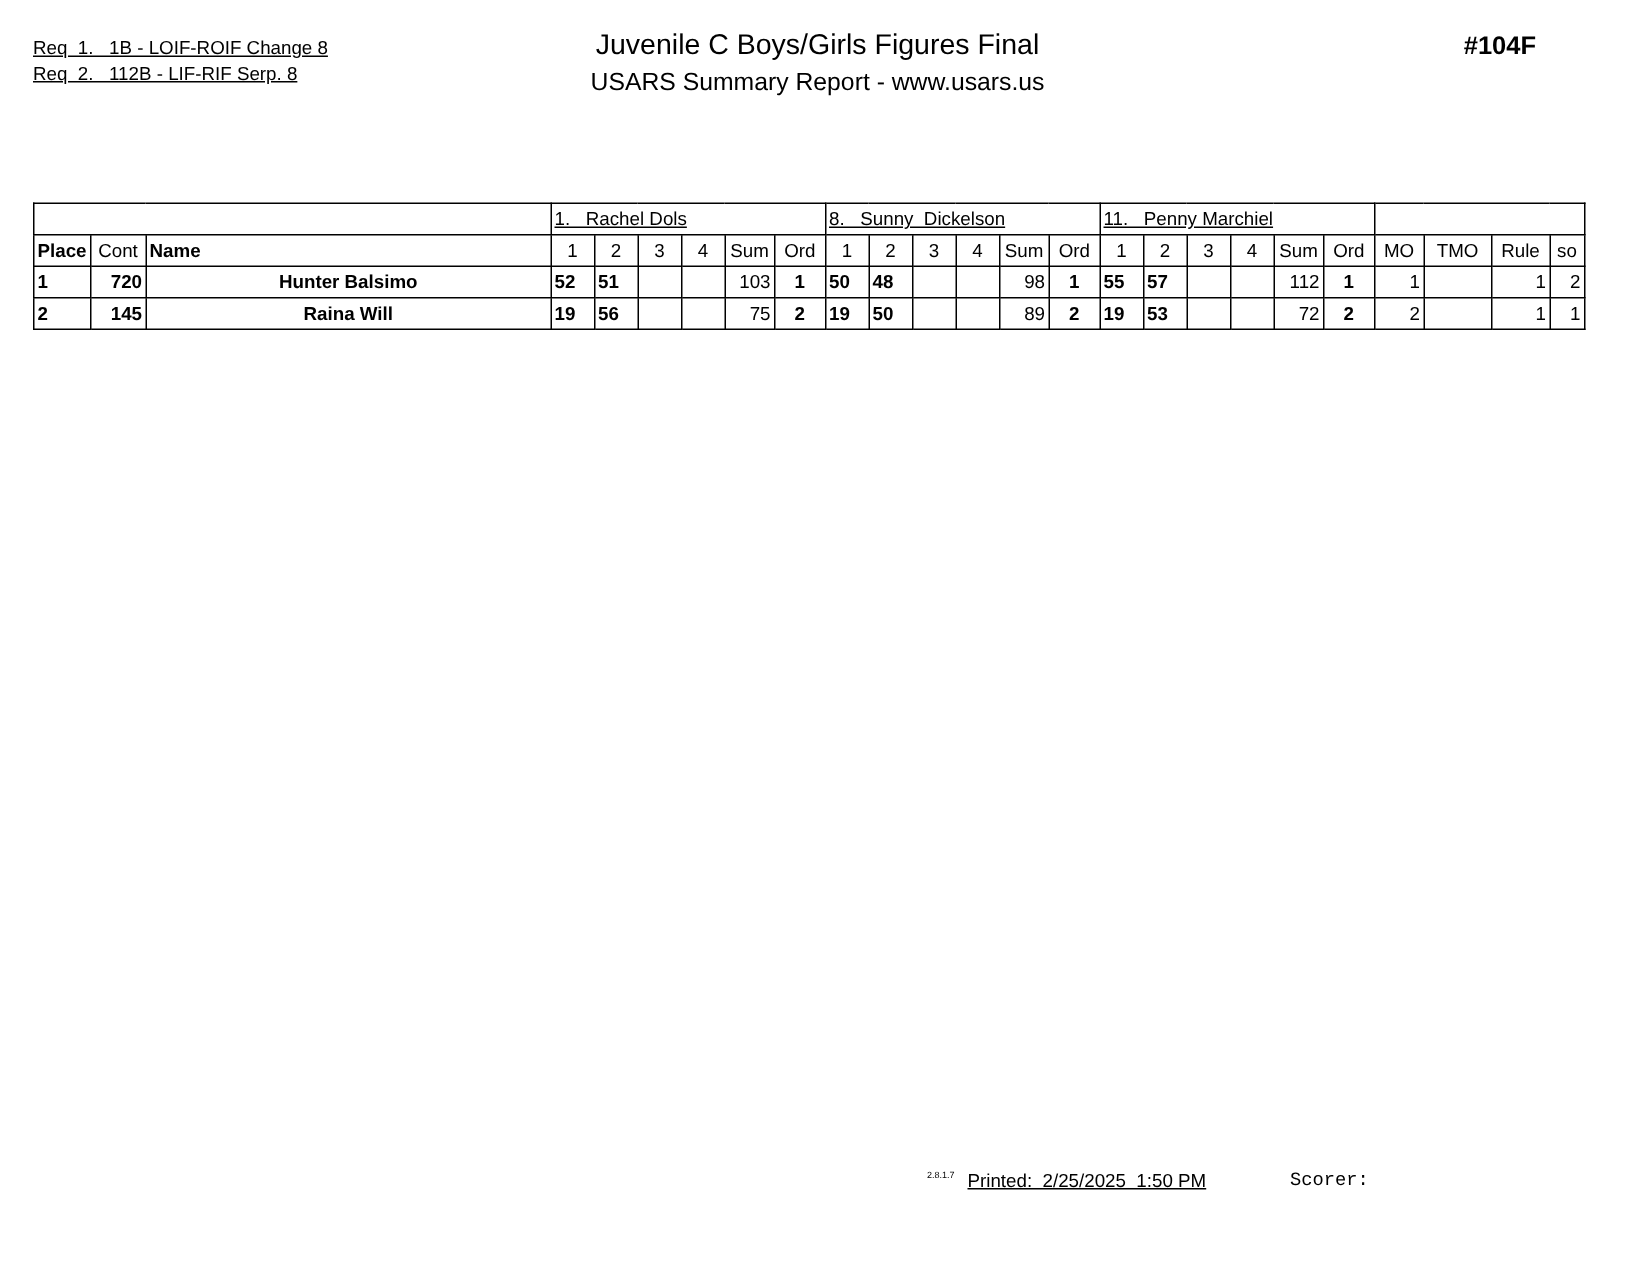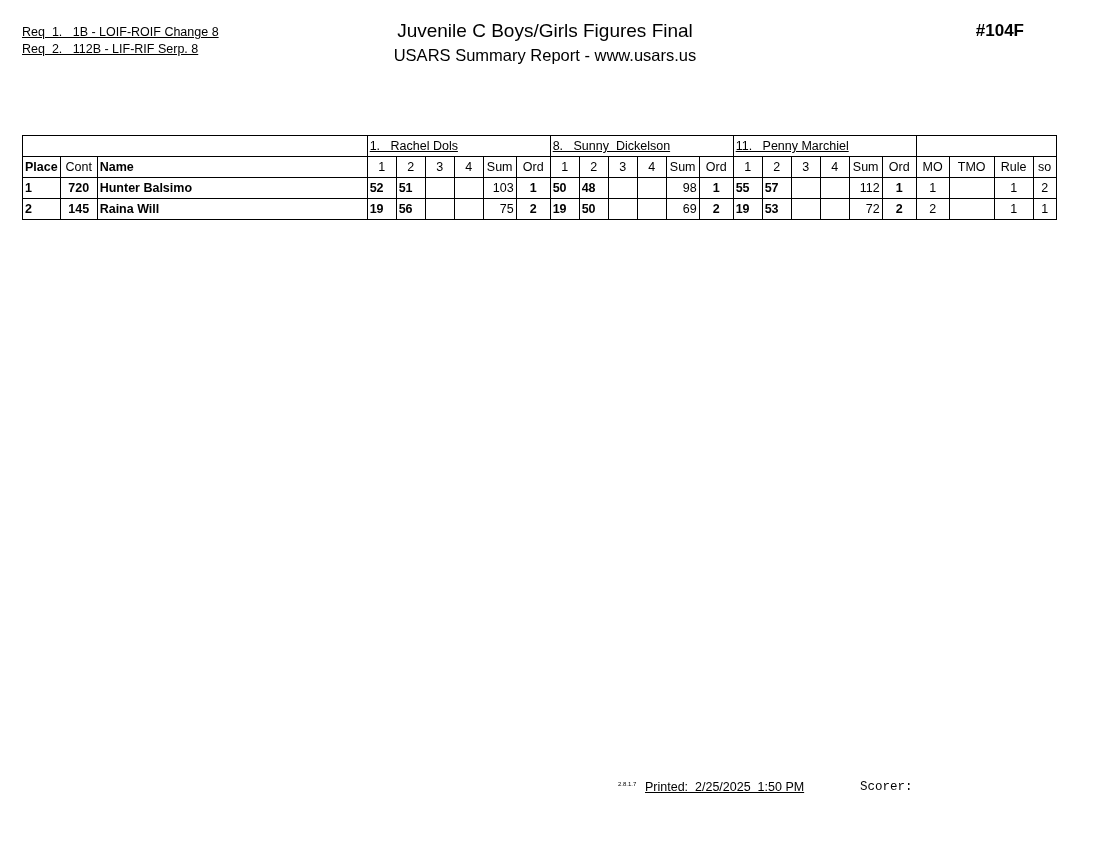--- a/index.html
+++ b/index.html
@@ -29,24 +29,24 @@
   }
   #results-table td {
     border:1px solid #000; font-size:12.5px; height:20px;
     padding:0 2px; overflow:hidden; vertical-align:middle;
   }
   tr.jrow td { border:none; height:22px; }
   tr.jrow td.jbox { border:1px solid #000; text-align:left; padding-left:4px; }
   tr.hrow td { border-bottom:2px solid #000; text-align:center; }
   tr.hrow td.al { text-align:left; }
   td.al { text-align:left; padding-left:4px;font-weight:bold; }
-  td.ac { text-align:center; }
+  td.ac { text-align:right; }
   td.ar { text-align:right; padding-right:3px; }
   td.b  { font-weight:bold; }
-  td.nm { font-size:13px; padding-left:6px; }
+  td.nm { font-size:13px; padding-left:6px;text-align:center; }
   td.pl { padding-left:9px; }
   td.ord { border-left:3px solid #000; border-right:3px solid #000; text-align:center; }
   tr.drow td.ord { font-weight:bold; }
   td.el { border-left:2px solid #000; }
   td.er { border-right:2px solid #000; }
   tr.last td { border-bottom:2px solid #000; }
 
   
   #footer { position:absolute; left:0; top:780px; width:973px; height:20px; }
   #footer .version { position:absolute; left:618px; top:1px; font-size:6px; letter-spacing:0; }
@@ -179,21 +179,21 @@
     <td class="al">56</td>
     <td class="al"></td>
     <td class="al"></td>
     <td class="ar">75</td>
     <td class="ord">2</td>
 
     <td class="al">19</td>
     <td class="al">50</td>
     <td class="al"></td>
     <td class="al"></td>
-    <td class="ar">69</td>
+    <td class="ar">89</td>
     <td class="ord">2</td>
 
     <td class="al">19</td>
     <td class="al">53</td>
     <td class="al"></td>
     <td class="al"></td>
     <td class="ar">72</td>
     <td class="ord">2</td>
 
     <td class="ac">2</td>

